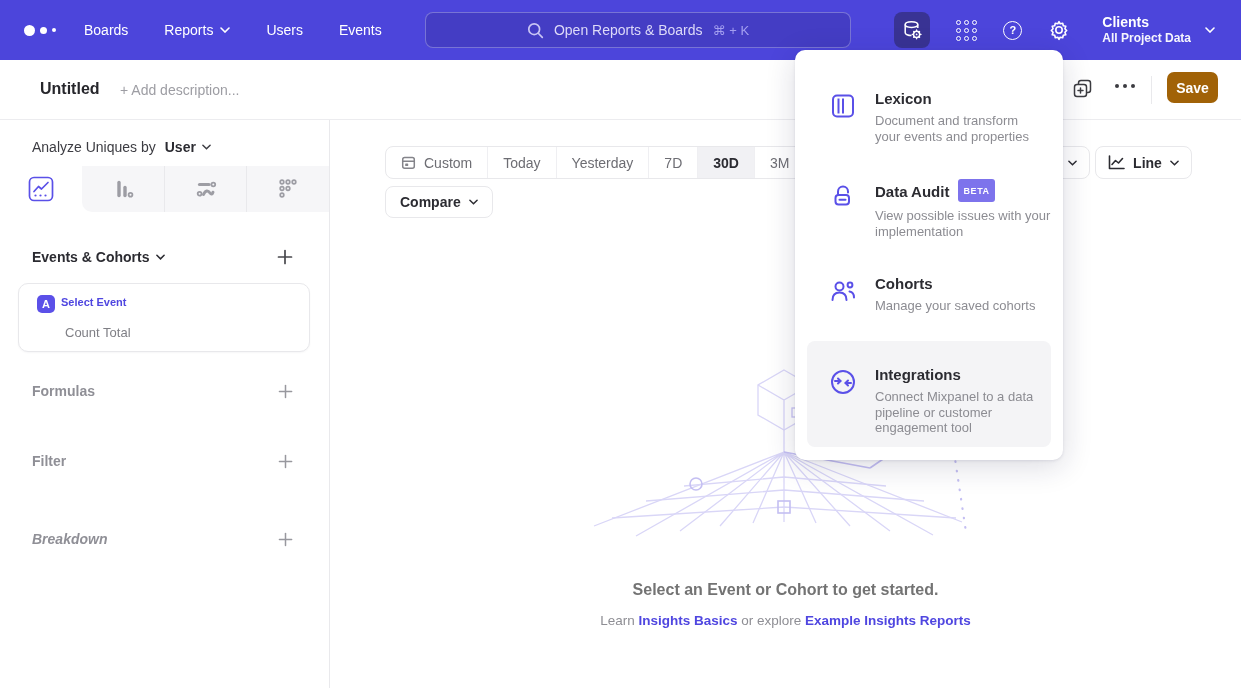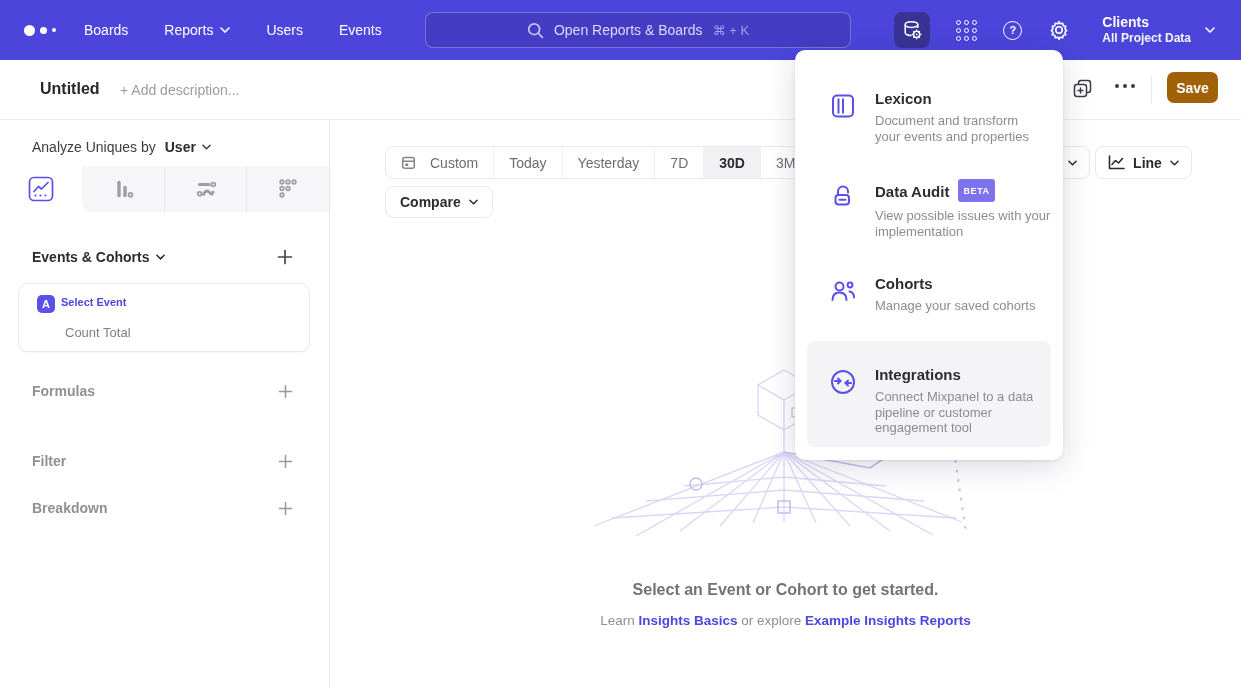--- a/index.html
+++ b/index.html
@@ -55,34 +55,34 @@
   .tab { width:82px; height:46px; display:flex; align-items:center; justify-content:center; cursor:pointer; }
   .tab.sel { background:#fff; }
   .tab.gray { background:#f6f6f8; border-left:1px solid #e9e9ec; }
   .tab.gray.first { border-left:none; border-bottom-left-radius:10px; }
   .tab.gray.last { width:83px; }
   .srow { position:absolute; left:0; width:329px; height:20px; display:flex; align-items:center;
     justify-content:space-between; padding:0 36px 0 32px; }
   .srow .lbl { font-size:14px; font-weight:600; color:#8f8f96; }
   .events-row { top:127px; }
   .events-row .lbl { color:#2b2b31; font-weight:700; display:flex; align-items:center; gap:7px; }
-  .row-formulas { top:261px; } .row-filter { top:331px; } .row-breakdown { top:378px; }
+  .row-formulas { top:261px; } .row-filter { top:331px; } .row-breakdown { top:409px;font-style:italic; }
   .event-card { position:absolute; left:18px; top:163px; width:292px; height:69px;
     border:1px solid #e8e8eb; border-radius:10px; background:#fff; cursor:pointer;
     box-shadow:0 1px 2px rgba(20,20,40,0.04); }
   .abadge { position:absolute; left:18px; top:11px; width:18px; height:18px; background:#5b50e8;
     border-radius:5px; color:#fff; font-size:11px; font-weight:700; display:flex; align-items:center; justify-content:center; }
   .ec-title { position:absolute; left:42px; top:12px; font-size:11px; font-weight:600; color:#4f46e0; }
   .ec-sub { position:absolute; left:46px; top:41px; font-size:13px; color:#7f7f85; }
 
   
   .seg { position:absolute; left:385px; top:146px; height:33px; display:flex; align-items:stretch;
     border:1px solid #e8e8eb; border-radius:8px; background:#fff; z-index:5; overflow:hidden; }
   .seg button { border:none; background:transparent; font-family:inherit; font-size:14px; color:#6d6d73;
-    padding:0 15px; cursor:pointer; display:flex; align-items:center; gap:14px; border-left:1px solid #efeff2; }
+    padding:0 15px; cursor:pointer; display:flex; align-items:center; gap:8px; border-left:1px solid #efeff2; }
   .seg button:first-child { border-left:none; }
   .seg button.sel { background:#f1f1f4; color:#2b2b31; font-weight:700; }
   .compare-btn { position:absolute; left:385px; top:186px; height:32px; padding:0 14px; background:#fff;
     border:1px solid #e8e8eb; border-radius:8px; font-family:inherit; font-size:14px; font-weight:600;
     color:#2b2b31; display:flex; align-items:center; gap:8px; cursor:pointer; z-index:5; }
   .hidden-dd { position:absolute; left:985px; top:146px; width:105px; height:33px; background:#fff;
     border:1px solid #e8e8eb; border-radius:8px; z-index:4; display:flex; align-items:center;
     justify-content:flex-end; padding-right:12px; cursor:pointer; }
   .line-btn { position:absolute; left:1095px; top:146px; width:97px; height:33px; background:#fff;
     border:1px solid #e8e8eb; border-radius:8px; font-family:inherit; font-size:14px; font-weight:600;

